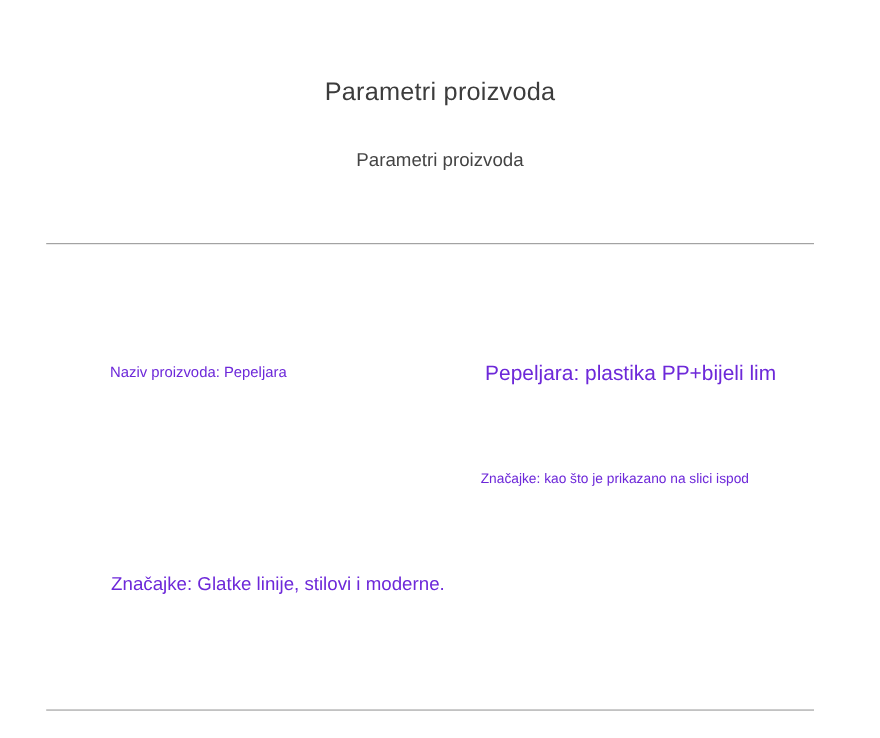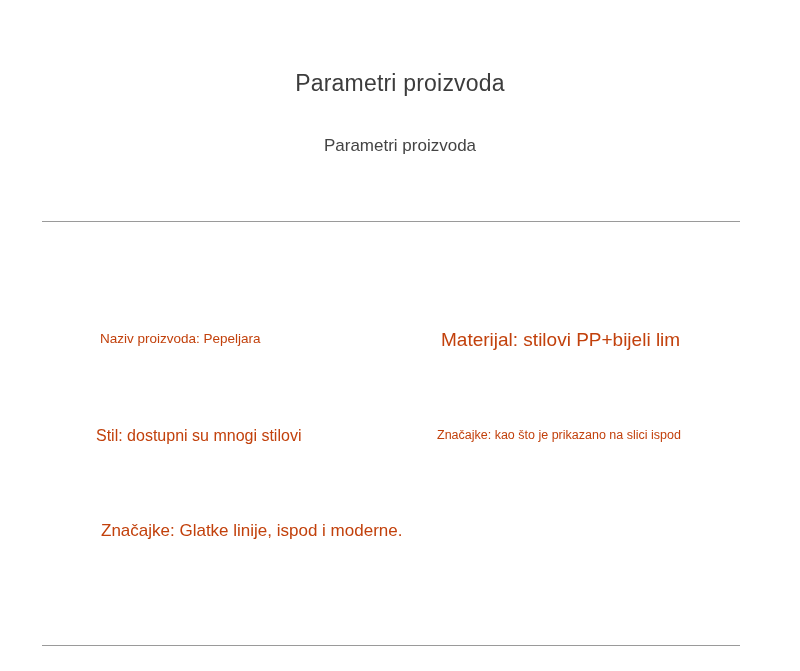--- a/index.html
+++ b/index.html
@@ -50,21 +50,21 @@
   .rule-bottom {
     position: absolute;
     top: 645px;
     left: 42px;
     width: 698px;
     height: 1px;
     background: #9a9a9a;
   }
   .spec {
     position: absolute;
-    color: #c2410c;
+    color: #6d28d9;
     white-space: nowrap;
   }
   .spec-name {
     left: 100px;
     top: 331px;
     font-size: 13.5px;
   }
   .spec-material {
     left: 441px;
     top: 329px;
@@ -92,23 +92,22 @@
 <div class="page">
 
   <div class="title">Parametri proizvoda</div>
 
   <div class="subtitle">Parametri proizvoda</div>
 
   <div class="rule-top"></div>
 
   <div class="spec spec-name">Naziv proizvoda: Pepeljara</div>
 
-  <div class="spec spec-material">Materijal: stilovi PP+bijeli lim</div>
+  <div class="spec spec-material">Pepeljara: plastika PP+bijeli lim</div>
 
-  <div class="spec spec-style">Stil: dostupni su mnogi stilovi</div>
 
   <div class="spec spec-size">Značajke: kao što je prikazano na slici ispod</div>
 
-  <div class="spec spec-features">Značajke: Glatke linije, ispod i moderne.</div>
+  <div class="spec spec-features">Značajke: Glatke linije, stilovi i moderne.</div>
 
   <div class="rule-bottom"></div>
 
 </div>
 
 </body></html>

